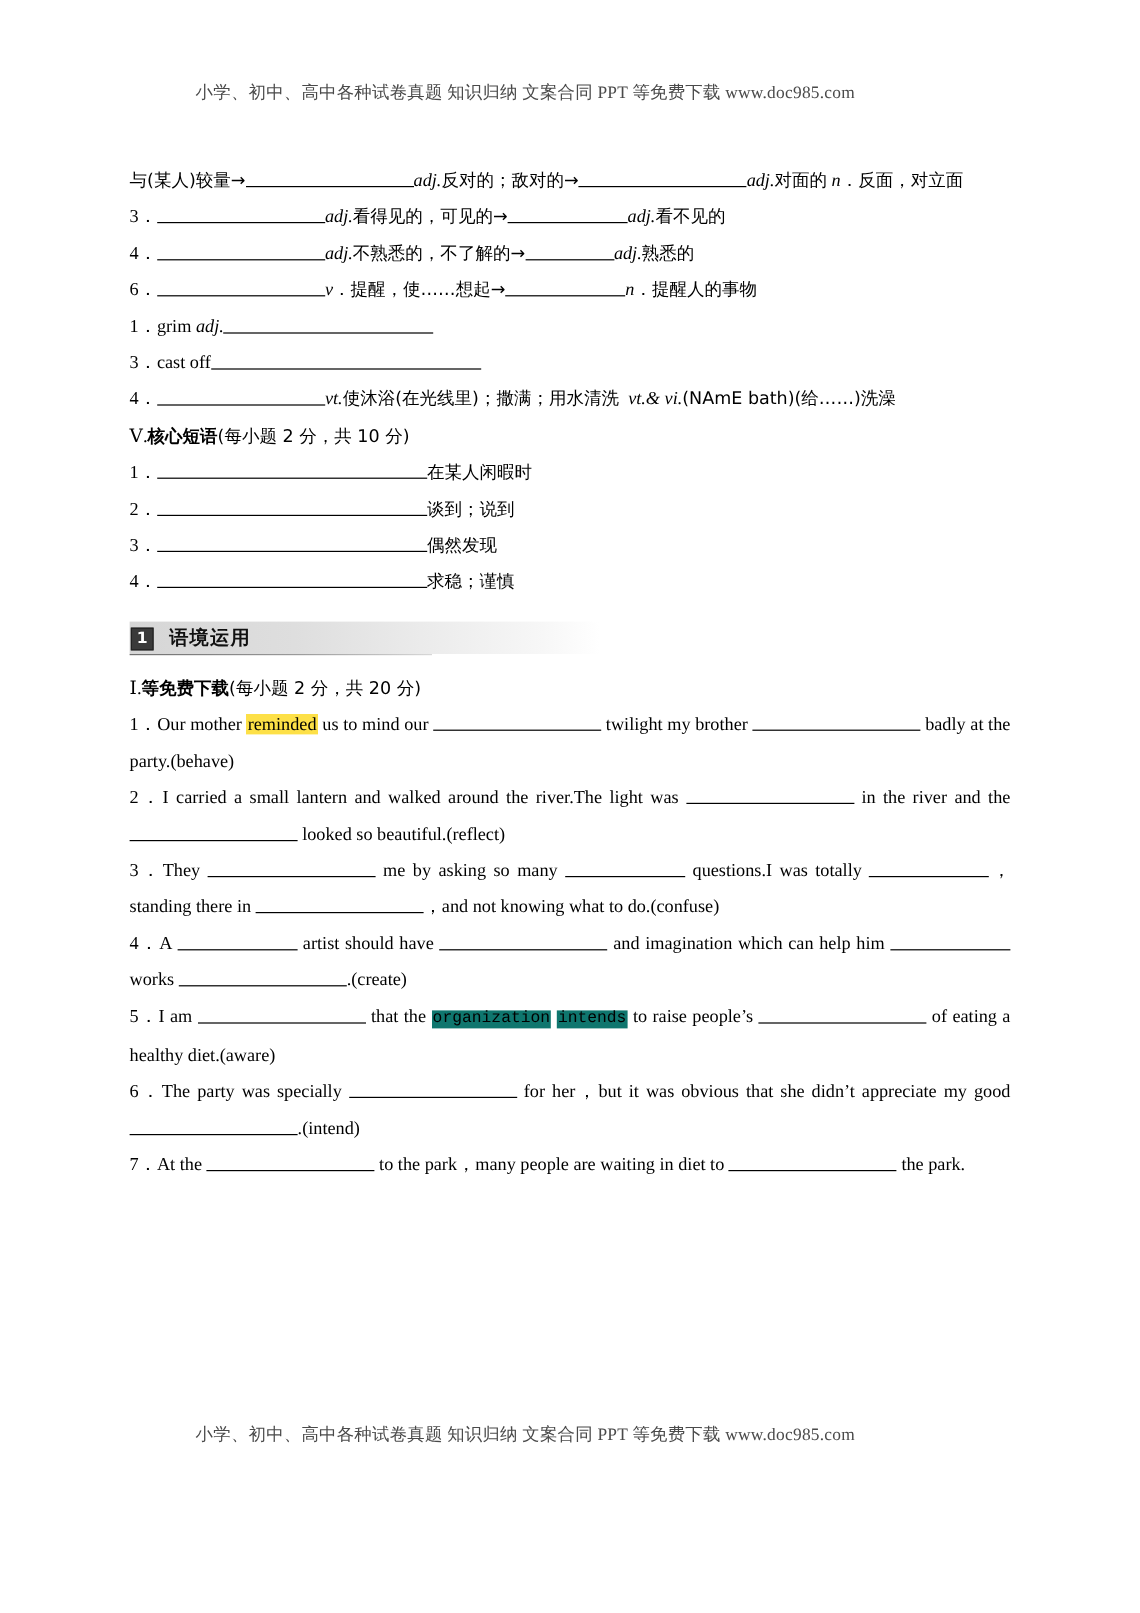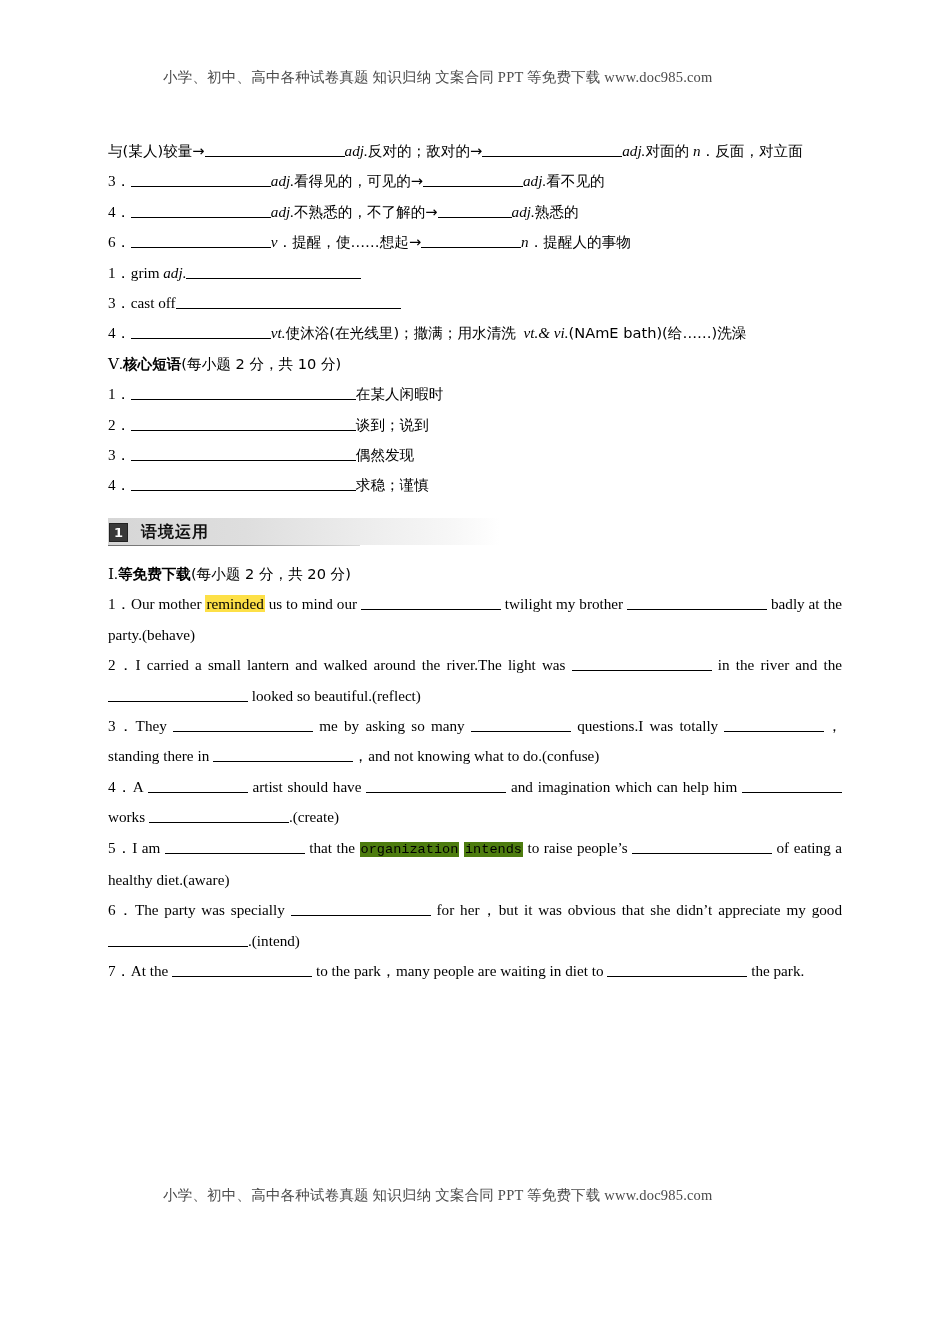--- a/index.html
+++ b/index.html
@@ -71,21 +71,21 @@
   .b-2xl { width: 140px; }
   .b-3xl { width: 175px; }
   .b-4xl { width: 225px; }
   .hl {
     background: #fde047;
     padding: 0 1px;
   }
   .mono {
     font-family: "Liberation Mono", "DejaVu Sans Mono", monospace;
     font-size: 13.6px;
-    background: #4d7c0f;
+    background: #0f766e;
     padding: 0 1px;
   }
   .cjk {
     font-family: "DejaVu Sans", "Liberation Sans", sans-serif;
     font-size: 14.6px;
   }
   .sect-head {
     font-size: 15.4px;
     line-height: 30.4px;
     margin: 0;

